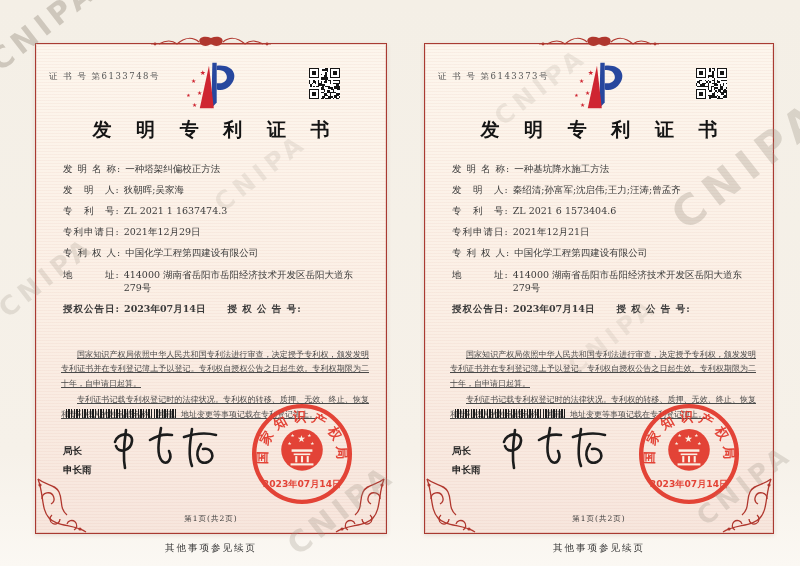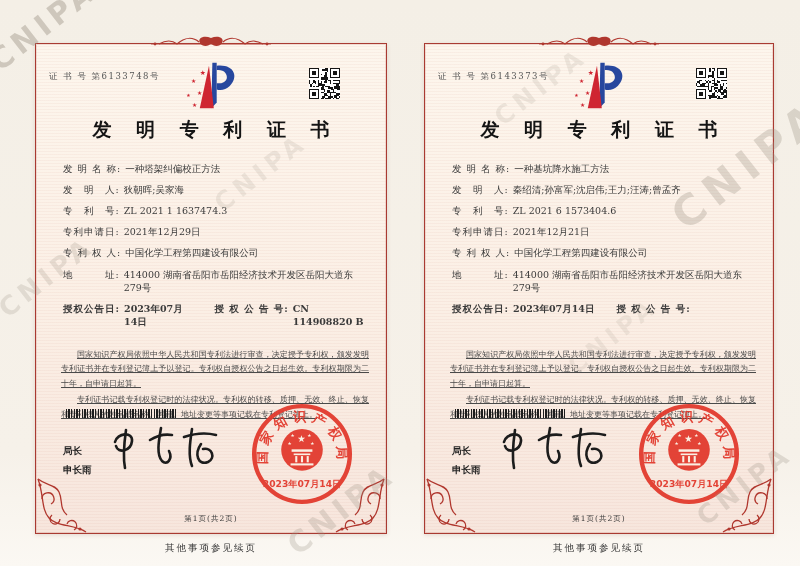--- a/index.html
+++ b/index.html
@@ -278,21 +278,20 @@
           <span class="flabel">地　　　址:</span>
           <span class="fvalue">414000 湖南省岳阳市岳阳经济技术开发区岳阳大道东279号</span>
         </div>
       <div class="frow grow">
         <span class="gpair">
             <span class="flabel">授权公告日:</span>
             <span class="fvalue">2023年07月14日</span>
           </span>
         <span class="gpair g2">
             <span class="flabel">授 权 公 告 号:</span>
-            <span class="fvalue">CN 114908820 B</span>
           </span>
       </div>
     </div>
 
     <div class="paras">
       <p>国家知识产权局依照中华人民共和国专利法进行审查，决定授予专利权，颁发发明专利证书并在专利登记簿上予以登记。专利权自授权公告之日起生效。专利权期限为二十年，自申请日起算。</p>
       <p>专利证书记载专利权登记时的法律状况。专利权的转移、质押、无效、终止、恢复和专利权人的姓名或名称、国籍、地址变更等事项记载在专利登记簿上。</p>
     </div>
 
     <div class="barcode"></div>

